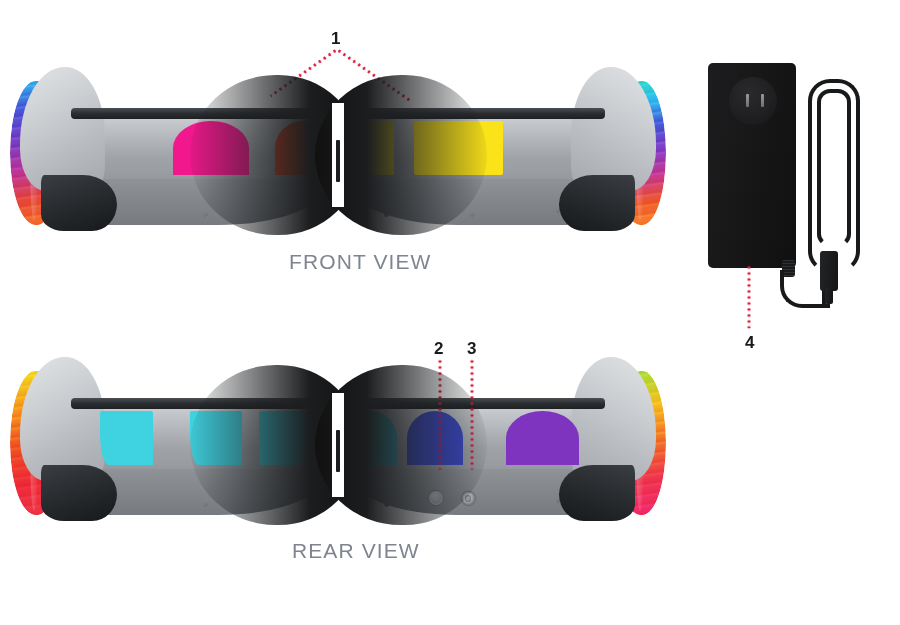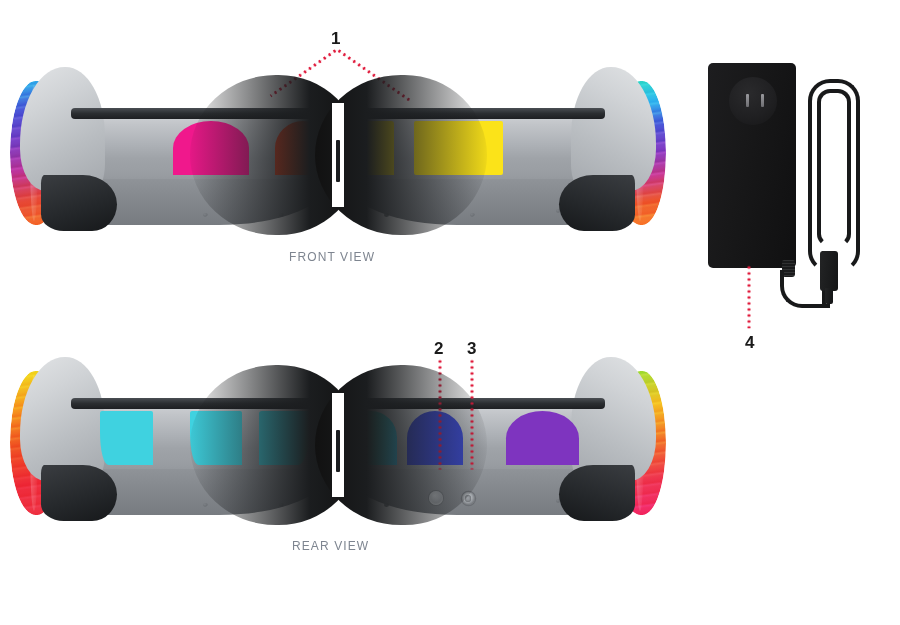--- a/index.html
+++ b/index.html
@@ -39,21 +39,21 @@
     background-image: radial-gradient(circle, #e01b3c 0 1.3px, rgba(0,0,0,0) 1.6px);
     background-size: 6px 3px;
     background-repeat: repeat-x;
     background-position: 0 50%;
   }
 
   
   .view-caption {
     position: absolute;
     font-family: "Liberation Sans", sans-serif;
-    font-size: 12px;
+    font-size: 21px;
     letter-spacing: 1.1px;
     color: #7e8590;
     white-space: nowrap;
   }
 
   
   .board {
     position: absolute;
   }
   .half {

